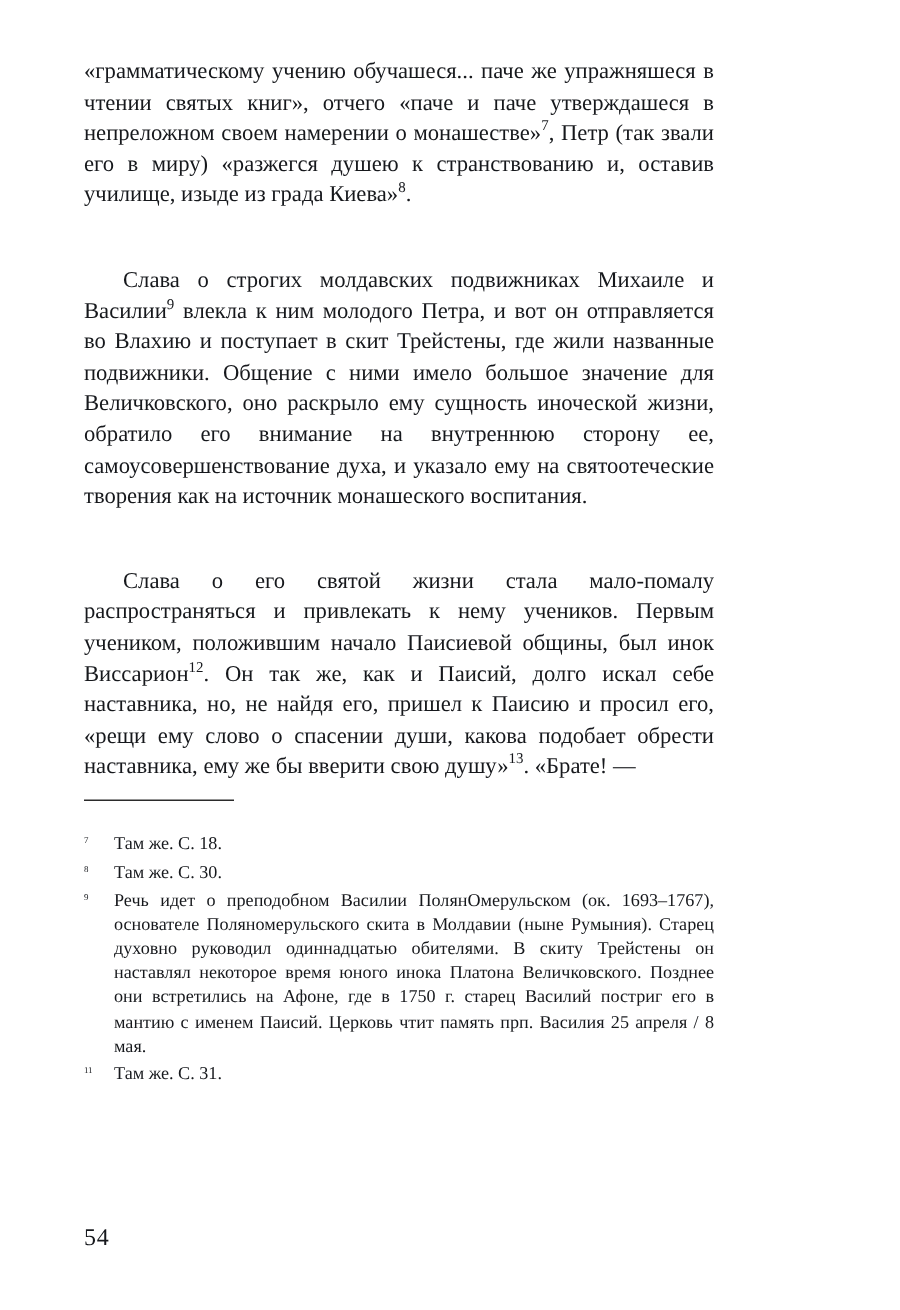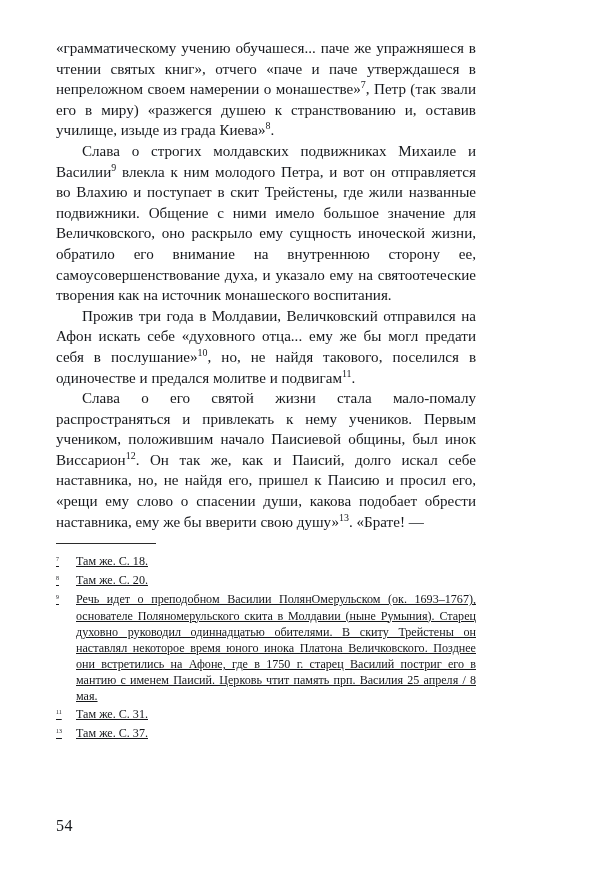--- a/index.html
+++ b/index.html
@@ -29,40 +29,40 @@
     text-align: justify;
     text-justify: inter-word;
     hyphens: manual;
   }
   .body-text p {
     margin: 0;
     text-indent: 0;
   }
   .body-text p.indent {
     text-indent: 26px;
+    margin-top: 36px;
   }
   sup {
     font-size: 0.66em;
     vertical-align: super;
     line-height: 0;
   }
   .footnote-rule {
     margin-top: 11px;
     width: 100px;
     height: 1px;
     background: #2b2b2b;
     border: 0;
     margin-left: 0;
   }
   .footnotes {
-    margin-top: 9px;
+    margin-top: 20px;
     font-size: 12.1px;
     line-height: 16.1px;
     text-align: justify;
-    text-decoration: underline;
   }
   .fn {
     display: flex;
     margin-bottom: 2px;
   }
   .fn-mark {
     width: 20px;
     flex: 0 0 20px;
     font-size: 9px;
     vertical-align: super;
@@ -85,44 +85,39 @@
   }
 </style>
 </head>
 <body>
 
 <div class="page">
 
   <div class="body-text">
     <p class="p0">«грамматическому учению обучашеся... паче же упражняшеся в чтении святых книг», отчего «паче и паче утверждашеся в непреложном своем намерении о монашестве»<sup>7</sup>, Петр (так звали его в миру) «разжегся душею к странствованию и, оставив училище, изыде из града Киева»<sup>8</sup>.</p>
     <p class="indent p1">Слава о строгих молдавских подвижниках Михаиле и Василии<sup>9</sup> влекла к ним молодого Петра, и вот он отправляется во Влахию и поступает в скит Трейстены, где жили названные подвижники. Общение с ними имело большое значение для Величковского, оно раскрыло ему сущность иноческой жизни, обратило его внимание на внутреннюю сторону ее, самоусовершенствование духа, и указало ему на святоотеческие творения как на источник монашеского воспитания.</p>
-    <p class="indent p2">Прожив три года в Молдавии, Величковский отправился на Афон искать себе «духовного отца... ему же бы могл предати себя в послушание»<sup>10</sup>, но, не найдя такового, поселился в одиночестве и предался молитве и подвигам<sup>11</sup>.</p>
     <p class="indent p3">Слава о его святой жизни стала мало-помалу распространяться и привлекать к нему учеников. Первым учеником, положившим начало Паисиевой общины, был инок Виссарион<sup>12</sup>. Он так же, как и Паисий, долго искал себе наставника, но, не найдя его, пришел к Паисию и просил его, «рещи ему слово о спасении души, какова подобает обрести наставника, ему же бы вверити свою душу»<sup>13</sup>. «Брате! —</p>
   </div>
 
   <hr class="footnote-rule">
 
   <div class="footnotes">
       <div class="fn">
         <div class="fn-mark"><sup>7</sup></div>
         <div class="fn-text nojust">Там же. С. 18.</div>
       </div>
       <div class="fn">
         <div class="fn-mark"><sup>8</sup></div>
-        <div class="fn-text nojust">Там же. С. 20.</div>
+        <div class="fn-text nojust">Там же. С. 30.</div>
       </div>
       <div class="fn">
         <div class="fn-mark"><sup>9</sup></div>
         <div class="fn-text">Речь идет о преподобном Василии ПолянОмерульском (ок. 1693–1767), основателе Поляномерульского скита в Молдавии (ныне Румыния). Старец духовно руководил одиннадцатью обителями. В скиту Трейстены он наставлял некоторое время юного инока Платона Величковского. Позднее они встретились на Афоне, где в 1750 г. старец Василий постриг его в мантию с именем Паисий. Церковь чтит память прп. Василия 25 апреля / 8 мая.</div>
       </div>
       <div class="fn">
         <div class="fn-mark"><sup>11</sup></div>
         <div class="fn-text nojust">Там же. С. 31.</div>
       </div>
-      <div class="fn">
-        <div class="fn-mark"><sup>13</sup></div>
-        <div class="fn-text nojust">Там же. С. 37.</div>
-      </div>
     </div>
 
   <div class="page-number">54</div>
 
 </div>
 
 </body></html>

